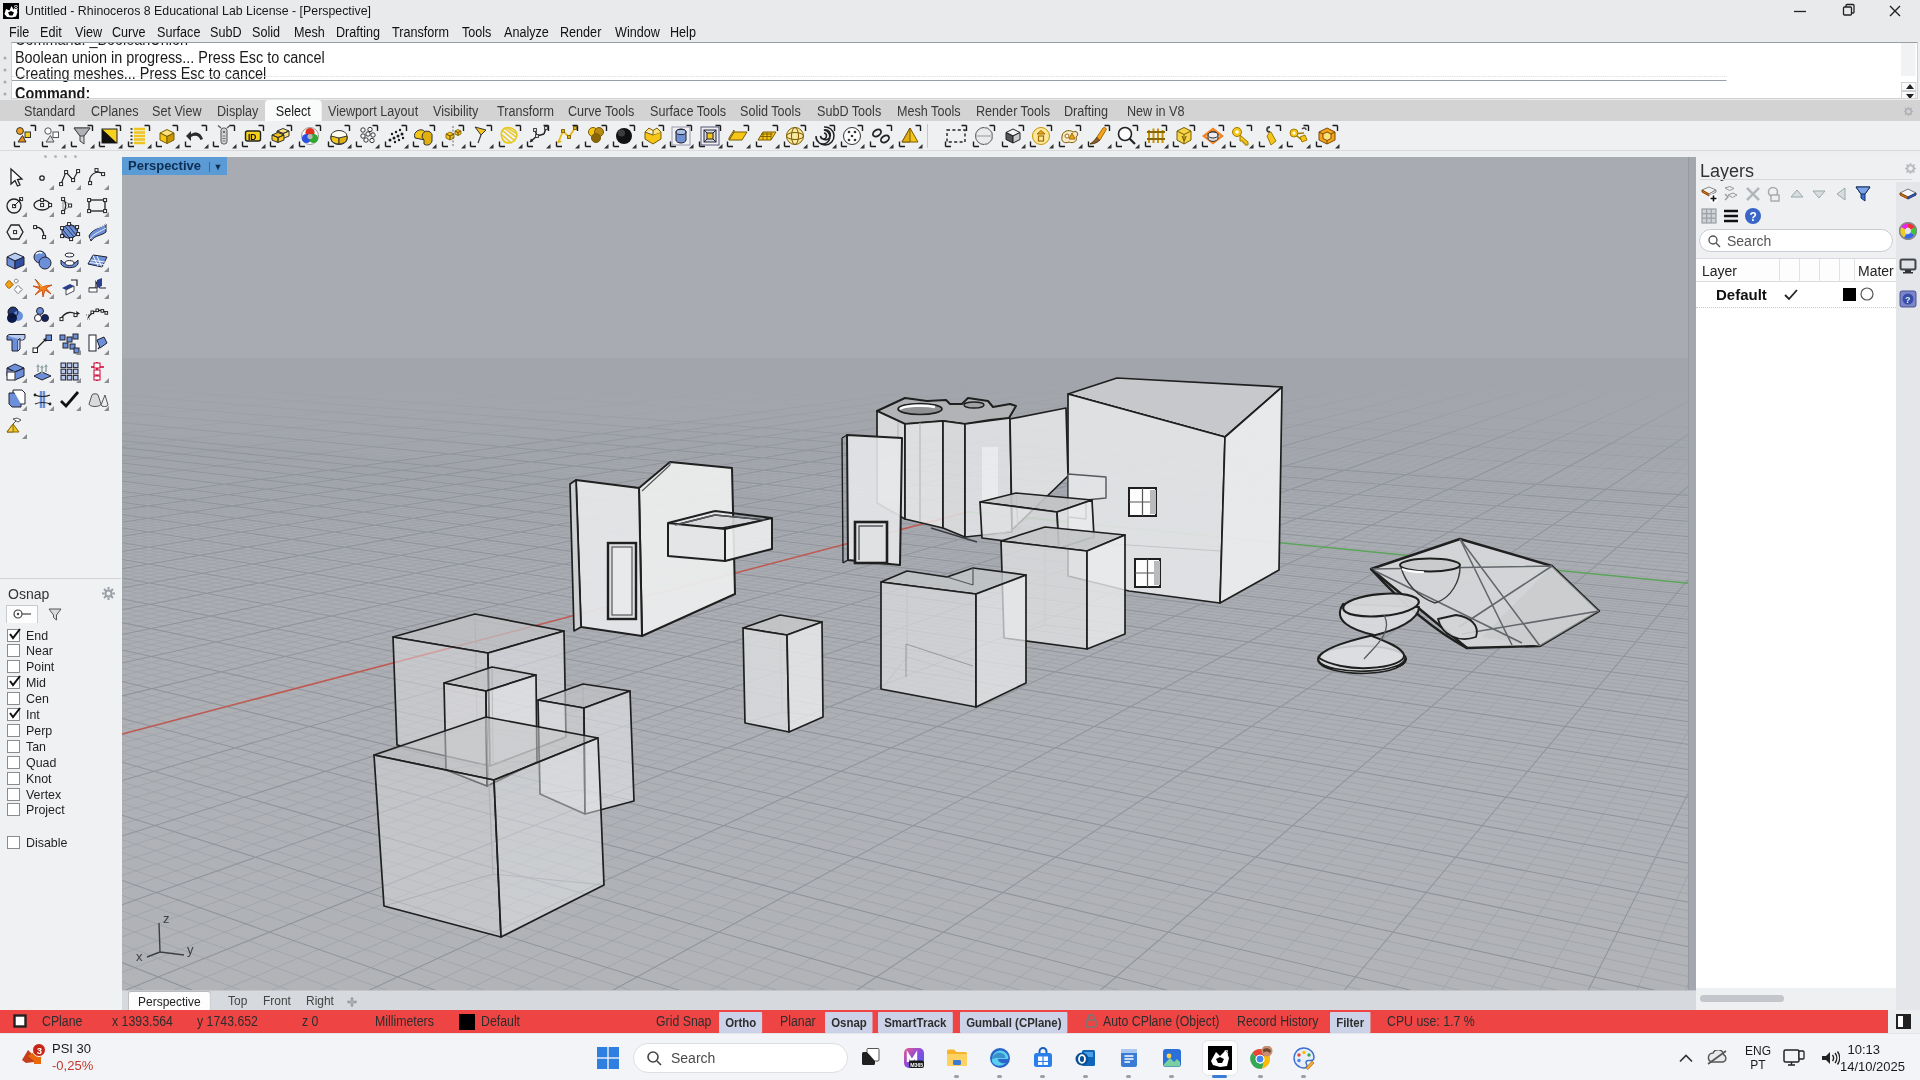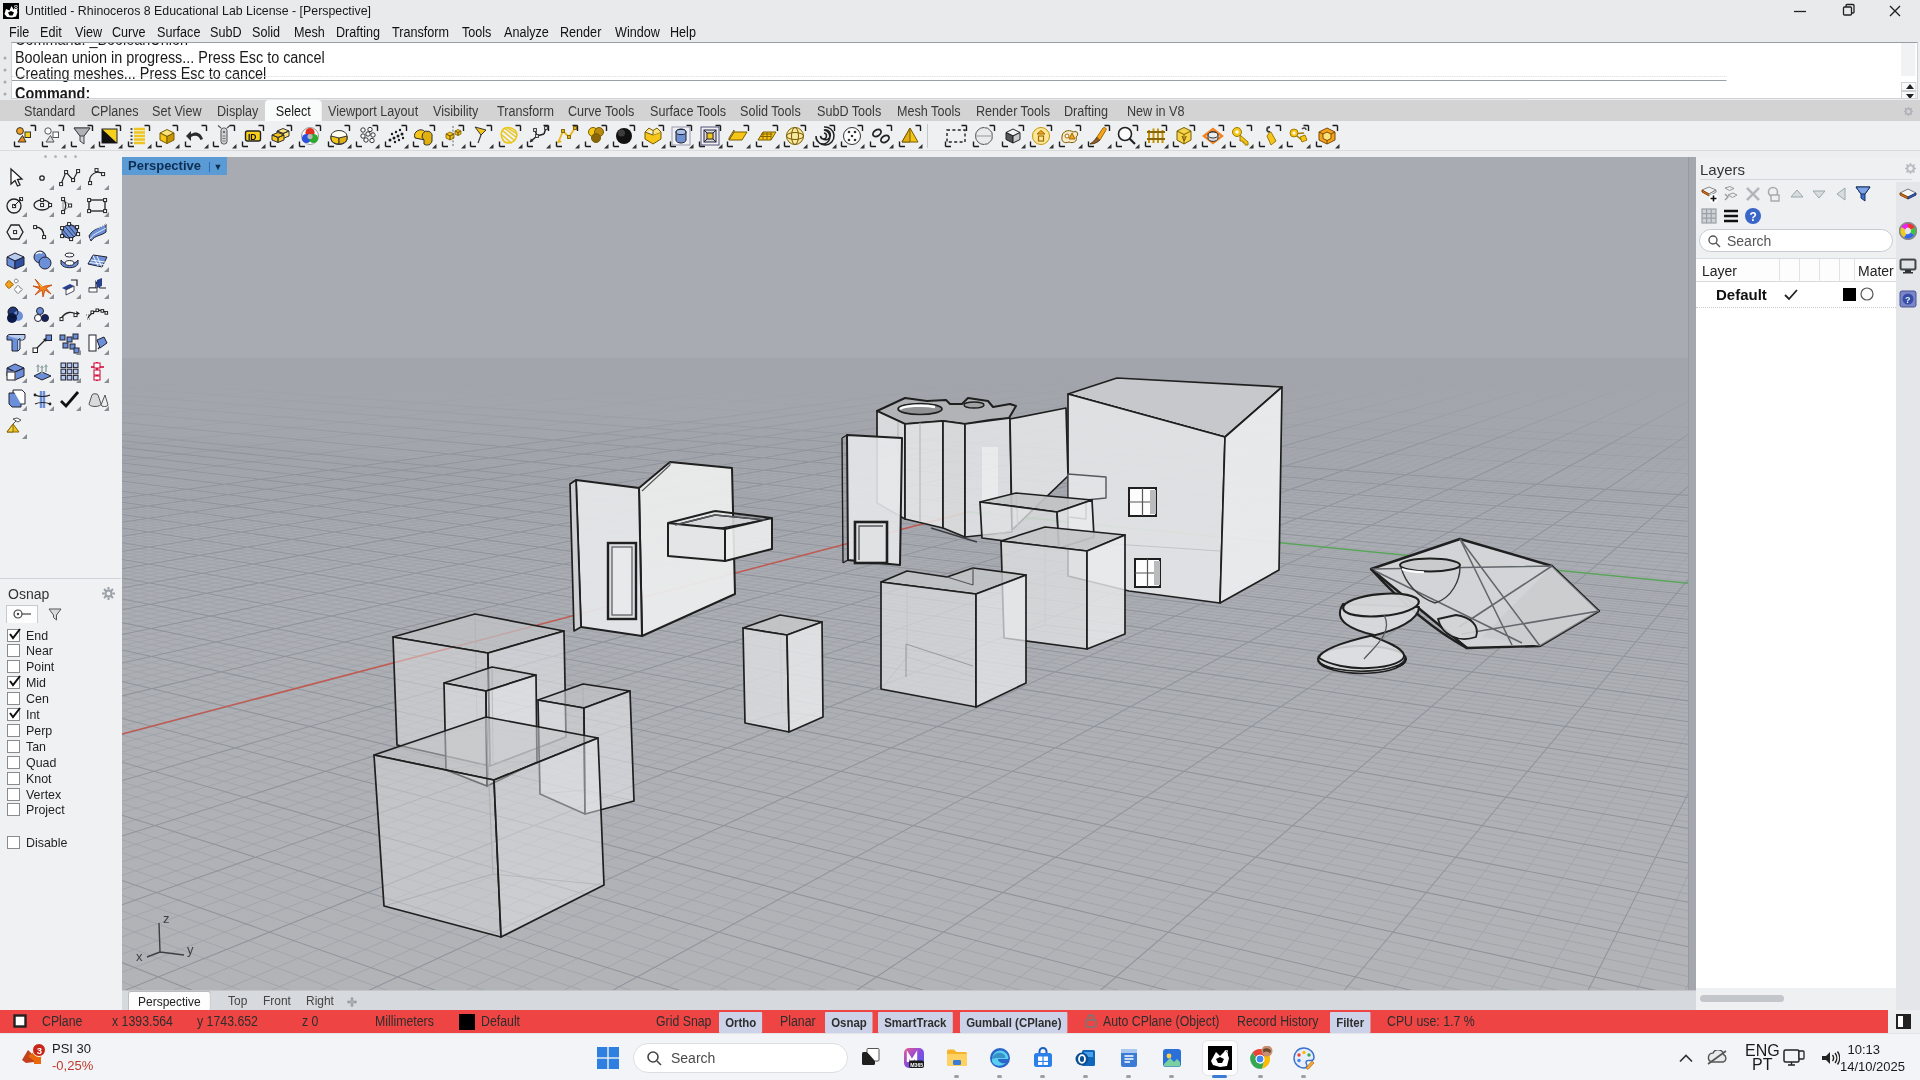--- a/index.html
+++ b/index.html
@@ -1123,21 +1123,21 @@
     <span class="active" style="left:6px">Perspective</span>
     <span style="left:106px">Top</span>
     <span style="left:141px">Front</span>
     <span style="left:184px">Right</span>
     <svg width="12" height="12" style="position:absolute;left:224px;top:5px">
       <path d="M6 1.5 V10.5 M1.5 6 H10.5" stroke="#8a8d92" stroke-width="2.4"></path>
       <path d="M6 2.5 V9.5 M2.5 6 H9.5" stroke="#c8cacd" stroke-width="0.8"></path>
     </svg>
   </div>
 <div id="rpanel" class="abs">
-    <div style="position:absolute;left:4px;top:4px;font-size:15px;color:#333">Layers</div>
+    <div style="position:absolute;left:4px;top:4px;font-size:18px;color:#333">Layers</div>
     <div style="position:absolute;left:207px;top:4px">
       <svg width="14" height="14" viewBox="0 0 14 14">
         <path d="M7 2 L8 2 L8.4 3.4 L9.9 3.9 L11.2 3.1 L12 4 L11.2 5.2 L11.6 6.6 L13 7 L13 8 L11.6 8.4 L11.2 9.9 L12 11 L11 12 L9.9 11.2 L8.4 11.6 L8 13 L7 13 L6.6 11.6 L5.1 11.2 L4 12 L3 11 L3.8 9.9 L3.4 8.4 L2 8 L2 7 L3.4 6.6 L3.8 5.1 L3 4 L4 3 L5.1 3.8 L6.6 3.4 Z" fill="#b9bcc0"></path>
         <circle cx="7.5" cy="7.5" r="2.2" fill="#eef0f2"></circle>
       </svg>
     </div>
     <div style="position:absolute;left:4px;top:22px;width:212px;border-top:1px solid #d5d7da"></div>
     <svg width="20" height="20" viewBox="0 0 20 20" style="position:absolute;left:3px;top:27px">
       <path d="M3 6 L10 3 L17 6 L10 10 Z" fill="#f0f1f3" stroke="#888"></path>
       <path d="M3 6 L10 10 L10 12 L3 8 Z" fill="#e87722" stroke="#884400"></path>
@@ -1390,21 +1390,21 @@
       <path d="M14 22 L20 15 L22 17 L16 23.5 Z" fill="#f4a83a" stroke="#b87818" stroke-width="0.8"></path>
     </svg>
     <div style="position:absolute;left:1301px;top:41px;width:5px;height:3px;border-radius:2px;background:#9aa0a6"></div>
     <svg width="14" height="9" style="position:absolute;left:1679px;top:20px">
       <path d="M1 7.5 L7 1.5 L13 7.5" fill="none" stroke="#333" stroke-width="1.7"></path>
     </svg>
     <svg width="22" height="16" style="position:absolute;left:1706px;top:16px">
       <path d="M6 12 a4.5 4.5 0 0 1 1 -8.9 A5.5 5.5 0 0 1 17.5 4.5 A4 4 0 0 1 17 12 Z" fill="#e8eaec" stroke="#555" stroke-width="1.4"></path>
       <path d="M2 14 L20 1" stroke="#555" stroke-width="1.6"></path>
     </svg>
-    <div style="position:absolute;left:1745px;top:10px;font-size:16px;color:#1a1a1a;line-height:14px;text-align:center">ENG<br>PT</div>
+    <div style="position:absolute;left:1745px;top:10px;font-size:12px;color:#1a1a1a;line-height:14px;text-align:center">ENG<br>PT</div>
     <svg width="22" height="18" style="position:absolute;left:1783px;top:15px">
       <rect x="1" y="1" width="15" height="12" rx="1.5" fill="none" stroke="#222" stroke-width="1.5"></rect>
       <path d="M5 16 h7 M8.5 13 v3" stroke="#222" stroke-width="1.4"></path>
       <rect x="16" y="2" width="5" height="8" rx="1" fill="#f2f4f7" stroke="#222" stroke-width="1.3"></rect>
     </svg>
     <svg width="20" height="18" style="position:absolute;left:1820px;top:15px">
       <path d="M2 7 H6 L10 3 V15 L6 11 H2 Z" fill="#222"></path>
       <path d="M12.5 6 a5 5 0 0 1 0 6 M15 4 a8 8 0 0 1 0 10 M17.5 2.5 a11 11 0 0 1 0 13" stroke="#222" stroke-width="1.4" fill="none"></path>
     </svg>
     <div style="position:absolute;left:1818px;top:8px;width:62px;font-size:13px;color:#1a1a1a;text-align:right">10:13</div>

